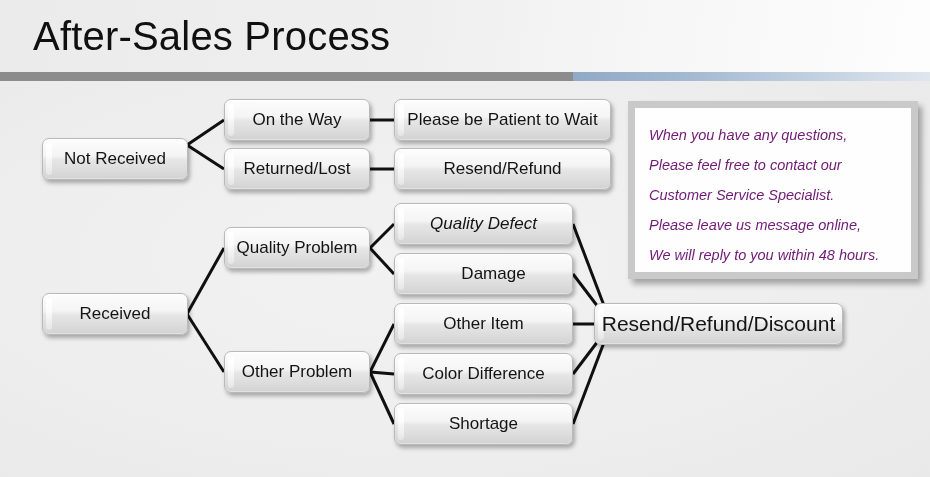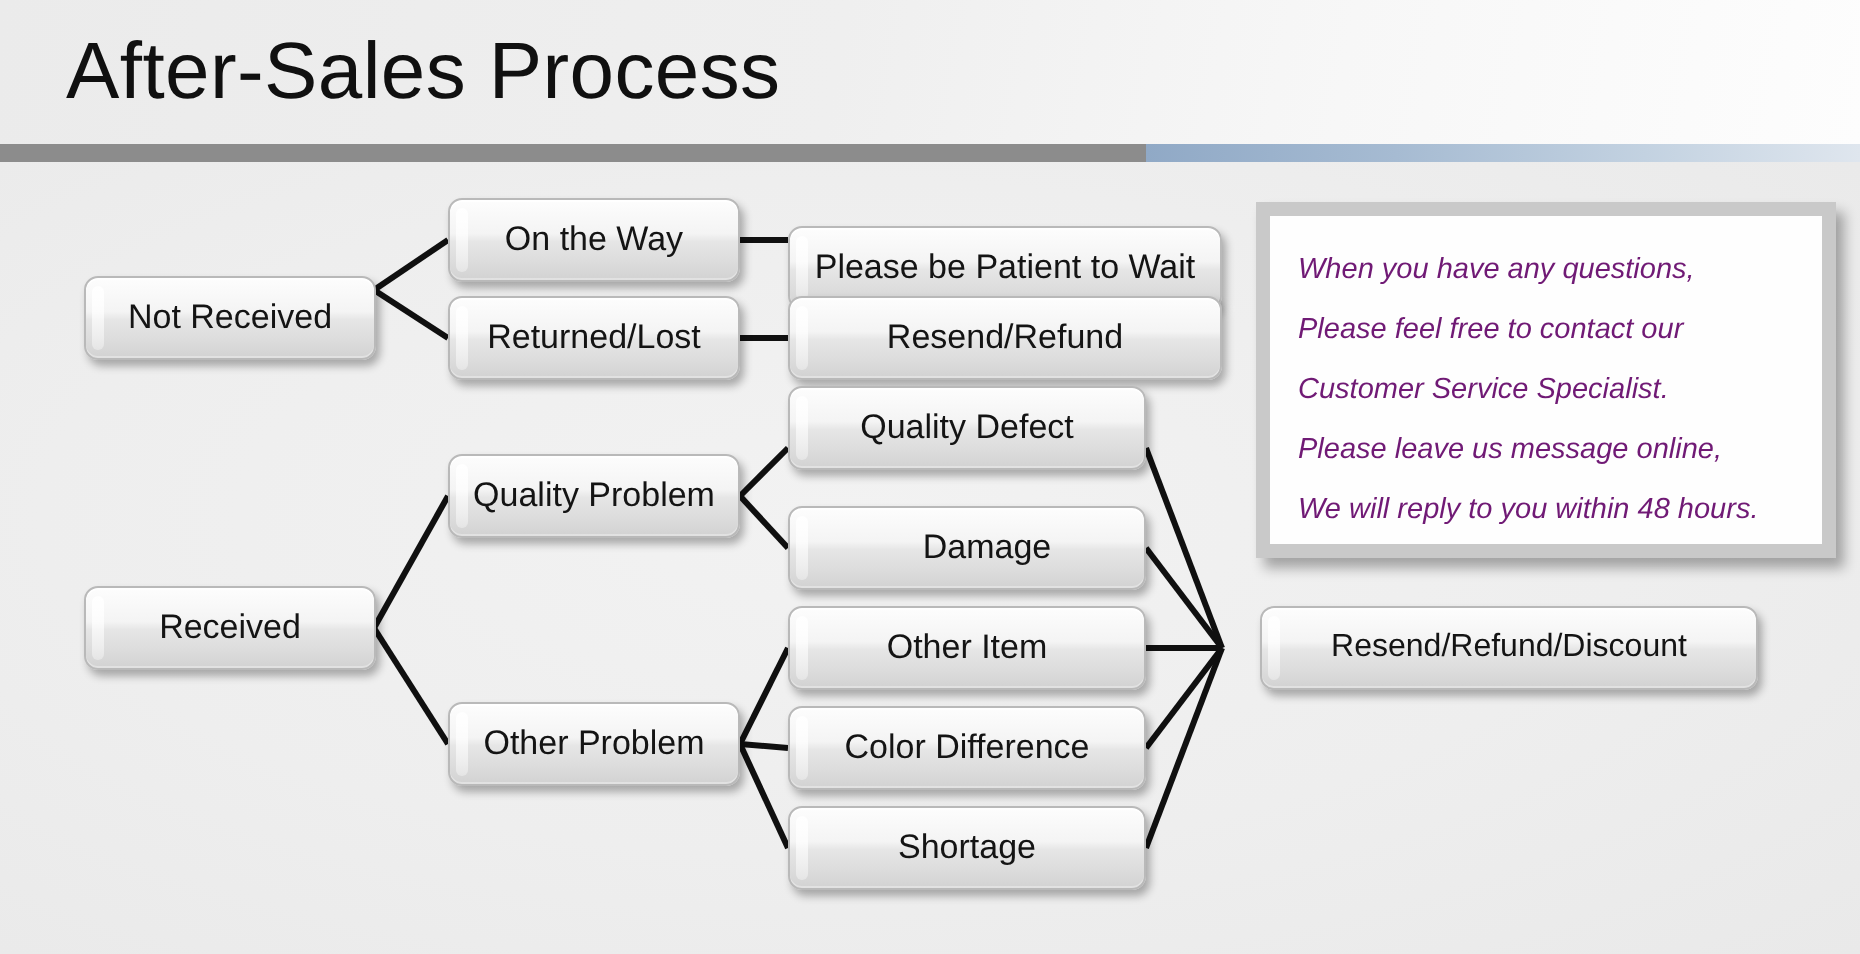--- a/index.html
+++ b/index.html
@@ -188,43 +188,43 @@
     <div class="node" style="left:224px; top:67px; width:146px; height:42px;">
       <span class="node-label">Returned/Lost</span>
     </div>
     <div class="node" style="left:224px; top:146px; width:146px; height:42px;">
       <span class="node-label">Quality Problem</span>
     </div>
     <div class="node" style="left:224px; top:270px; width:146px; height:42px;">
       <span class="node-label">Other Problem</span>
     </div>
 
-    <div class="node" style="left:394px; top:32px; width:217px; height:42px;">
+    <div class="node" style="left:394px; top:18px; width:217px; height:42px;">
       <span class="node-label">Please be Patient to Wait</span>
     </div>
     <div class="node" style="left:394px; top:67px; width:217px; height:42px;">
       <span class="node-label">Resend/Refund</span>
     </div>
-    <div class="node" style="left:394px; top:112px; width:179px; height:42px;">
+    <div class="node" style="left:394px; top:122px; width:179px; height:42px;font-style:italic;">
       <span class="node-label">Quality Defect</span>
     </div>
     <div class="node" style="left:394px; top:172px; width:179px; height:42px;padding-left:20px;">
       <span class="node-label">Damage</span>
     </div>
     <div class="node" style="left:394px; top:222px; width:179px; height:42px;">
       <span class="node-label">Other Item</span>
     </div>
     <div class="node" style="left:394px; top:272px; width:179px; height:42px;">
       <span class="node-label">Color Difference</span>
     </div>
     <div class="node" style="left:394px; top:322px; width:179px; height:42px;">
       <span class="node-label">Shortage</span>
     </div>
 
-    <div class="node" style="left:630px; top:222px; width:249px; height:42px; font-size:16px;">
+    <div class="node" style="left:594px; top:222px; width:249px; height:42px; font-size:21px;">
       <span class="node-label">Resend/Refund/Discount</span>
     </div>
 
     <div id="info-panel">
       <div id="info-inner">
         <div class="info-line">When you have any questions,</div>
         <div class="info-line">Please feel free to contact our</div>
         <div class="info-line">Customer Service Specialist.</div>
         <div class="info-line">Please leave us message online,</div>
         <div class="info-line">We will reply to you within 48 hours.</div>

